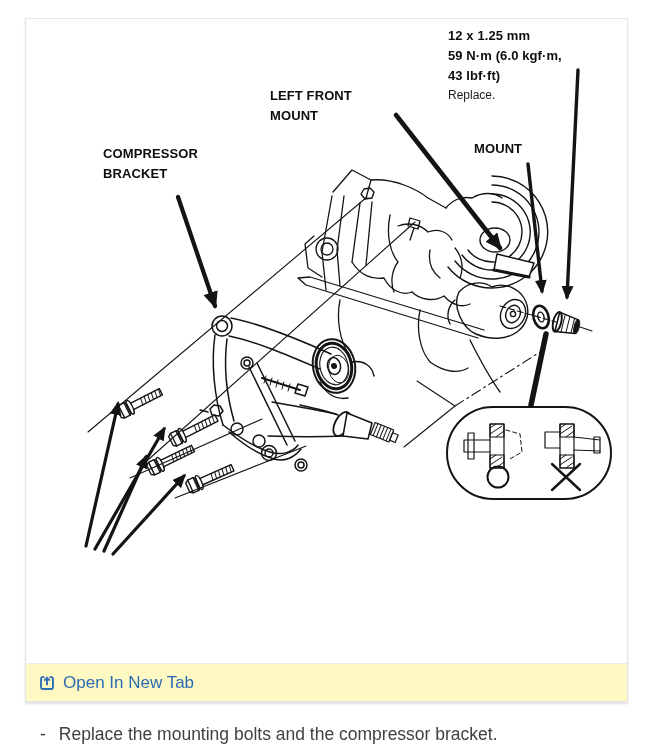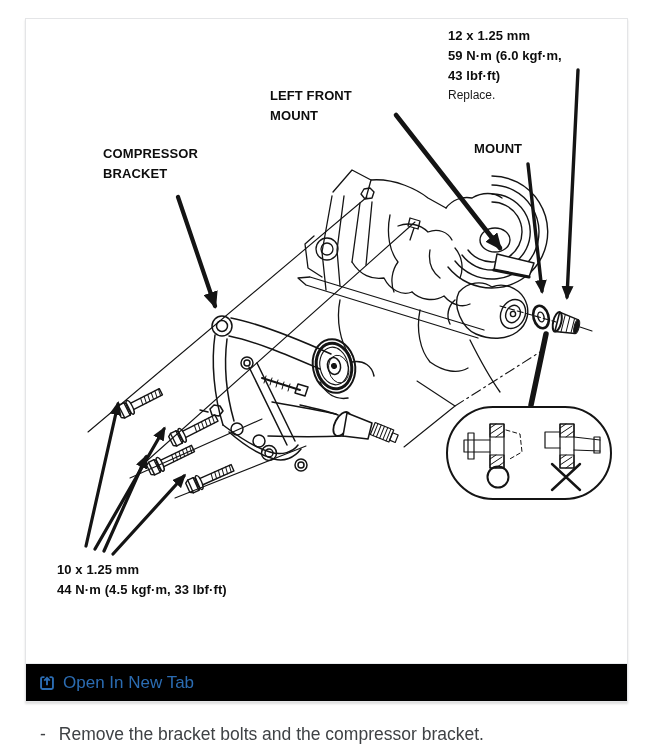--- a/index.html
+++ b/index.html
@@ -1,20 +1,20 @@
 <!DOCTYPE html>
 <html><head>
 <meta charset="utf-8">
 <style>
   html,body{margin:0;padding:0;background:#fff;}
   .page{position:relative;width:650px;height:755px;background:#fff;overflow:hidden;
         font-family:"Liberation Sans","DejaVu Sans",sans-serif;}
   .frame{position:absolute;left:25px;top:18px;width:601px;height:682px;
          border:1px solid #e4e5e7;background:#fff;box-shadow:0 2px 2px rgba(0,0,0,.13);}
-  .viewer-toolbar{position:absolute;left:0;right:0;bottom:0;height:38px;background:#000000;
+  .viewer-toolbar{position:absolute;left:0;right:0;bottom:0;height:38px;background:#fef9c3;
          border-top:1px solid #e9ebee;display:flex;align-items:center;justify-content:space-between;
          padding:0 12px;box-sizing:border-box;}
   .tlink{display:flex;align-items:center;gap:7px;color:#2b6cb2;font-size:17px;text-decoration:none;cursor:pointer;}
   .tlink svg{display:block;}
   .diagram-svg{position:absolute;left:0;top:0;pointer-events:none;}
   .dlabel{position:absolute;font-weight:700;font-size:13px;line-height:20px;color:#0d0d0d;
           white-space:pre-line;letter-spacing:.1px;}
   .dnote{position:absolute;font-weight:400;font-size:12px;color:#1a1a1a;}
   .instruction{position:absolute;left:40px;top:724px;display:flex;gap:13px;
           font-size:17.5px;color:#3f4245;}
@@ -225,21 +225,19 @@
 
   <div class="dlabel" style="left:448px;top:26px;">12 x 1.25 mm
 59 N·m (6.0 kgf·m,
 43 lbf·ft)</div>
   <div class="dnote" style="left:448px;top:88px;">Replace.</div>
   <div class="dlabel" style="left:103px;top:144px;">COMPRESSOR
 BRACKET</div>
   <div class="dlabel" style="left:270px;top:86px;">LEFT FRONT
 MOUNT</div>
   <div class="dlabel" style="left:474px;top:139px;">MOUNT</div>
-  <div class="dlabel" style="left:57px;top:560px;">10 x 1.25 mm
-44 N·m (4.5 kgf·m, 33 lbf·ft)</div>
 
   <div class="instruction">
     <span>-</span>
-    <span>Remove the bracket bolts and the compressor bracket.</span>
+    <span>Replace the mounting bolts and the compressor bracket.</span>
   </div>
 
 </div>
 
 </body></html>

